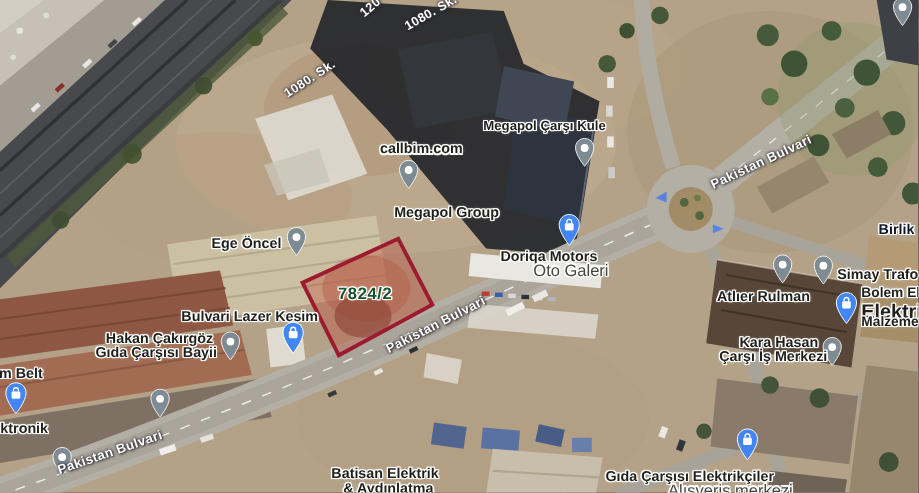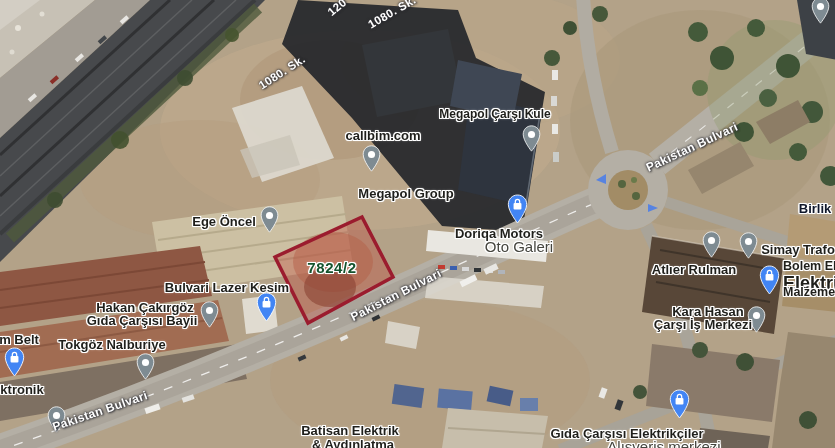--- a/index.html
+++ b/index.html
@@ -304,21 +304,20 @@
   <div class="poi" style="left:383px;top:135px">callbim.com</div>
   <div class="poi lg" style="left:495px;top:114px">Megapol Çarşı Kule</div>
   <div class="poi" style="left:406px;top:193px">Megapol Group</div>
   <div class="poi" style="left:499px;top:233px">Doriqa Motors</div>
   <div class="poi small" style="left:519px;top:246px">Oto Galeri</div>
   <div class="poi" style="left:224px;top:221px">Ege Öncel</div>
   <div class="poi" style="left:227px;top:287px">Bulvari Lazer Kesim</div>
   <div class="poi" style="left:145px;top:307px">Hakan Çakırgöz</div>
   <div class="poi" style="left:142px;top:320px">Gıda Çarşısı Bayii</div>
   <div class="poi" style="left:19px;top:339px">m Belt</div>
-  <div class="poi" style="left:112px;top:344px">Tokgöz Nalburiye</div>
   <div class="poi" style="left:22px;top:389px">ktronik</div>
   <div class="poi" style="left:694px;top:269px">Atlıer Rulman</div>
   <div class="poi" style="left:798px;top:249px">Simay Trafo</div>
   <div class="poi left-anchor" style="left:783px;top:259px;font-size:12.5px">Bolem Elektrik</div>
   <div class="poi left-anchor" style="left:783px;top:273px;font-size:18px">Elektrik</div>
   <div class="poi left-anchor" style="left:783px;top:285px;font-size:12.5px">Malzemeleri</div>
   <div class="poi" style="left:708px;top:311px">Kara Hasan</div>
   <div class="poi" style="left:703px;top:324px">Çarşı İş Merkezi</div>
   <div class="poi" style="left:350px;top:430px">Batisan Elektrik</div>
   <div class="poi" style="left:353px;top:444px">&amp; Aydınlatma</div>

